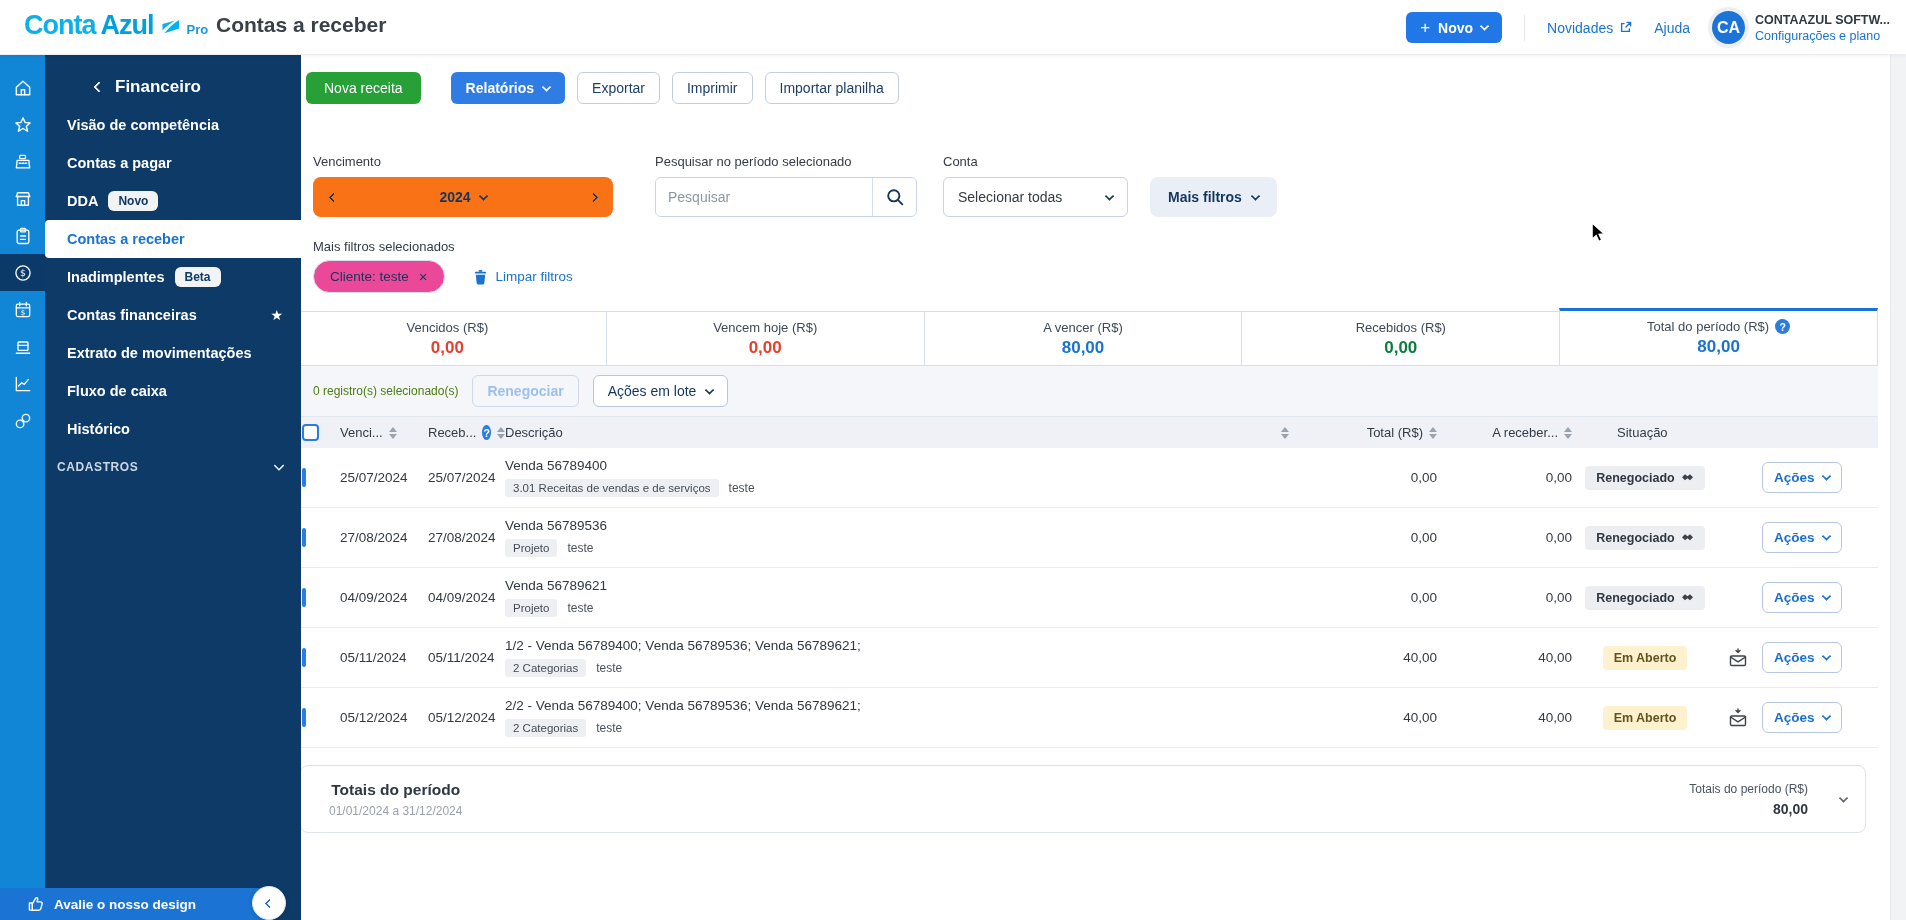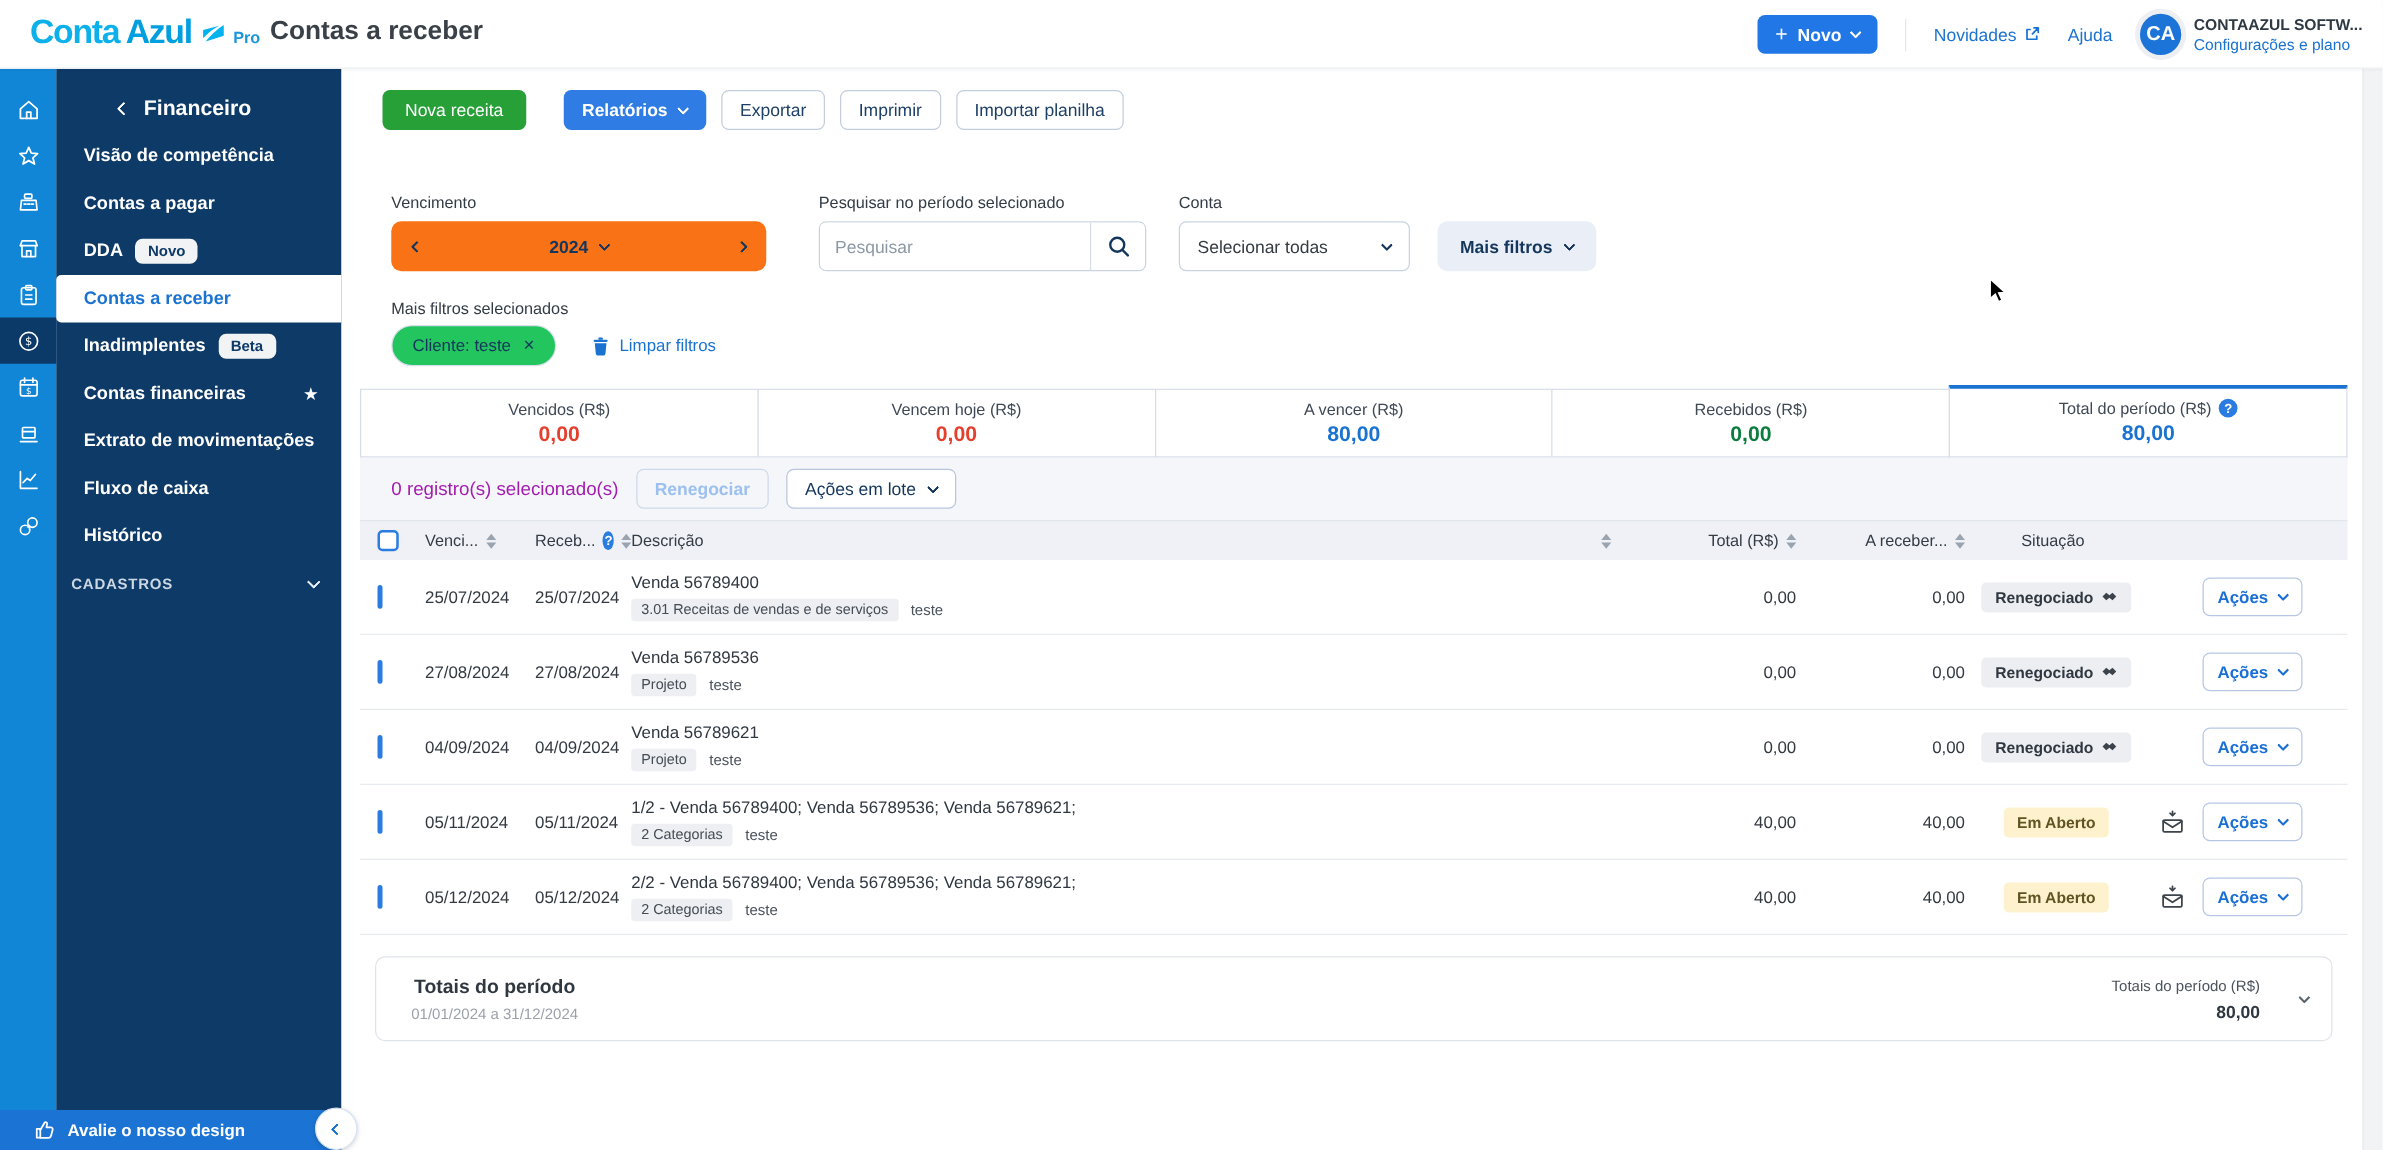--- a/index.html
+++ b/index.html
@@ -33,21 +33,21 @@
     border-bottom:2px solid currentColor; border-radius:1px; }
   .chev.down  { transform:rotate(45deg) translate(-1px,-1px); }
   .chev.left  { transform:rotate(135deg); }
   .chev.right { transform:rotate(-45deg); }
 
   
   .rail { position:absolute; left:0; top:55px; width:45px; height:865px; background:#1286d6;
     padding-top:14px; z-index:5; }
   .rail-slot { height:37px; display:flex; align-items:center; justify-content:center; cursor:pointer; }
   .rail-slot.active { background:#0c3a68; }
-  .panel { position:absolute; left:45px; top:55px; width:228px; height:865px; background:#0d3a67; z-index:5; }
+  .panel { position:absolute; left:45px; top:55px; width:256px; height:865px; background:#0d3a67; z-index:5; }
   .panel-header { display:flex; align-items:center; gap:10px; color:#fff; padding:22px 0 0 50px; cursor:pointer; }
   .panel-header .chev { width:8px; height:8px; }
   .panel-header-label { font-size:17px; font-weight:700; margin-left:2px; }
   .nav { margin-top:9px; }
   .nav-item { height:38px; display:flex; align-items:center; padding-left:22px; gap:10px; cursor:pointer; }
   .nav-label { color:#fff; font-size:14.5px; font-weight:700; }
   .nav-item.active { background:#fff; border-radius:4px 0 0 4px; }
   .nav-item.active .nav-label { color:#1a73d1; }
   .nav-badge { background:#f2f3f5; color:#0d3a67; font-size:12px; font-weight:700; border-radius:6px;
     padding:3px 10px; }
@@ -94,39 +94,39 @@
   .selectbox { width:185px; height:40px; border:1px solid #c9d3e2; border-radius:6px; background:#fff;
     display:flex; align-items:center; padding:0 14px; font-size:14px; color:#333a42; cursor:pointer;
     margin-left:26px; }
   .selectbox .chev { margin-left:auto; color:#14365c; }
   .btn-maisfiltros { margin-left:22px; height:40px; background:#e9eef7; border:none; border-radius:8px;
     padding:0 18px; font-size:14px; font-weight:700; color:#14365c; display:inline-flex; align-items:center;
     gap:10px; cursor:pointer; font-family:inherit; }
 
   .mfs-label { margin:22px 0 0 25px; font-size:13px; color:#333c45; }
   .chips { margin:6px 0 0 25px; display:flex; align-items:center; height:33px; }
-  .chip { display:inline-flex; align-items:center; gap:10px; background:#22c55e; border:1px solid #d9dfec;
+  .chip { display:inline-flex; align-items:center; gap:10px; background:#ec4899; border:1px solid #d9dfec;
     border-radius:999px; height:33px; padding:0 16px; font-size:13.5px; color:#14365c; cursor:pointer; }
   .chip-x { font-size:15px; color:#14365c; }
   .clear-filters { display:inline-flex; align-items:center; gap:8px; margin-left:28px; color:#1a73d1;
     font-size:13.5px; cursor:pointer; }
 
   .cards { margin-top:15px; display:flex; align-items:flex-end; height:58px; }
   .sum-card { width:338px; height:55px; background:#fff; border:1px solid #d8dee8; margin-left:-1px;
     display:flex; flex-direction:column; align-items:center; justify-content:center; gap:3px; cursor:pointer; }
   .sum-card:first-child { margin-left:0; }
   .sum-card.selected { height:58px; border-top:3px solid #1a73d1; }
   .sum-label { font-size:13px; color:#3f4955; display:flex; align-items:center; gap:6px; }
   .sum-value { font-size:17px; font-weight:700; }
   .val-red { color:#e5402d; } .val-blue { color:#1a73d1; } .val-green { color:#0d7d3f; }
   .help { width:15px; height:15px; border-radius:50%; background:#2b7ce0; color:#fff; font-size:10.5px;
     font-weight:700; display:inline-flex; align-items:center; justify-content:center; }
 
   .bulkbar { height:50px; background:#f5f6f9; display:flex; align-items:center; padding-left:25px; gap:14px; }
-  .bulk-text { font-size:15px; color:#a21caf; }
+  .bulk-text { font-size:12px; color:#4d7c0f; }
   .btn-disabled { background:transparent; color:#9cc0ef; border:1px solid #ccd9ea; font-weight:700; padding:0 14px; }
   .btn-lote { background:#fff; color:#14365c; border:1px solid #b9c6dd; padding:0 14px; gap:10px; }
 
   .tgrid { display:grid; grid-template-columns:44px 88px 85px 1fr 142px 135px 146px 40px 120px; align-items:center; }
   .thead { height:32px; background:#eff1f6; border-top:1px solid #e2e6ed; font-size:13px; color:#333b45; }
   .thc { display:flex; align-items:center; gap:6px; }
   .sort { display:inline-flex; flex-direction:column; gap:2px; cursor:pointer; }
   .tri-up { width:0; height:0; border-left:4px solid transparent; border-right:4px solid transparent;
     border-bottom:5px solid #9aa3b0; }
   .tri-dn { width:0; height:0; border-left:4px solid transparent; border-right:4px solid transparent;

